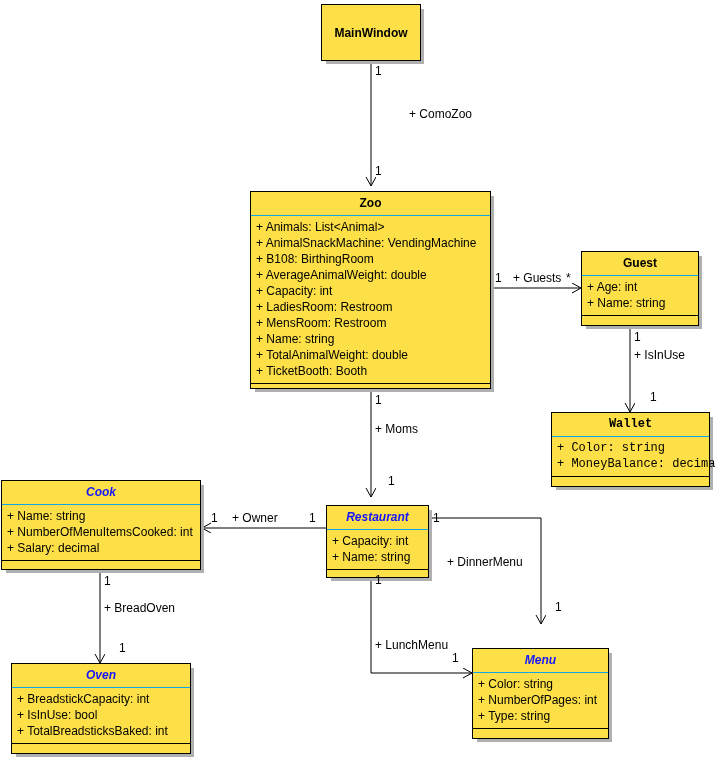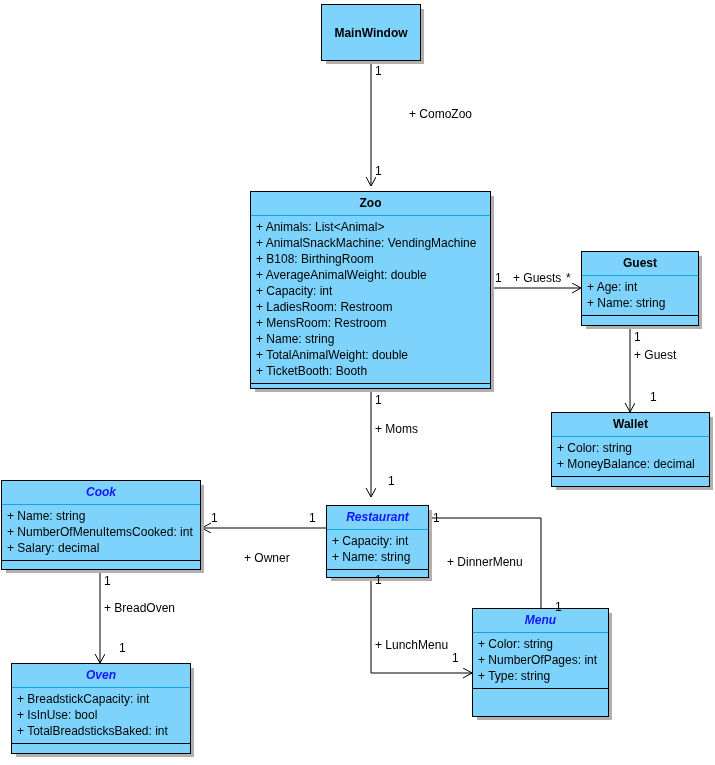--- a/index.html
+++ b/index.html
@@ -19,21 +19,21 @@
   #canvas {
     position: absolute;
     left: 0; top: 0;
     width: 715px;
     height: 765px;
   }
   
   .uml-class {
     position: absolute;
     box-sizing: border-box;
-    background: #7dd3fc;
+    background: #fde047;
     border: 1px solid #000000;
     box-shadow: 4px 4px 0 -1px #b0b0b0;
     z-index: 5;
   }
   .uml-name {
     text-align: center;
     font-size: 12px;
     font-weight: bold;
     color: #000000;
     padding: 5px 4px 5px 4px;
@@ -157,21 +157,21 @@
 
   <div class="uml-class" style="left:581px; top:251px; width:118px; height:75px;">
     <div class="uml-name">Guest</div>
     <div class="uml-attrs">
       <div class="uml-attr">+ Age: int</div>
       <div class="uml-attr">+ Name: string</div>
     </div>
     <div class="uml-ops"></div>
   </div>
 
-  <div class="uml-class" style="left:551px; top:412px; width:159px; height:75px;">
+  <div class="uml-class" style="left:551px; top:412px; width:159px; height:75px;font-family:Liberation Mono, monospace;">
     <div class="uml-name">Wallet</div>
     <div class="uml-attrs">
       <div class="uml-attr">+ Color: string</div>
       <div class="uml-attr">+ MoneyBalance: decimal</div>
     </div>
     <div class="uml-ops"></div>
   </div>
 
   <div class="uml-class abstract" style="left:1px; top:480px; width:200px; height:90px;">
     <div class="uml-name">Cook</div>
@@ -185,21 +185,21 @@
 
   <div class="uml-class abstract" style="left:326px; top:497px; width:103px; height:73px;margin-top:8px;">
     <div class="uml-name">Restaurant</div>
     <div class="uml-attrs">
       <div class="uml-attr">+ Capacity: int</div>
       <div class="uml-attr">+ Name: string</div>
     </div>
     <div class="uml-ops"></div>
   </div>
 
-  <div class="uml-class abstract" style="left:472px; top:608px; width:137px; height:109px;">
+  <div class="uml-class abstract" style="left:472px; top:648px; width:137px; height:91px;">
     <div class="uml-name">Menu</div>
     <div class="uml-attrs">
       <div class="uml-attr">+ Color: string</div>
       <div class="uml-attr">+ NumberOfPages: int</div>
       <div class="uml-attr">+ Type: string</div>
     </div>
     <div class="uml-ops"></div>
   </div>
 
   <div class="uml-class abstract" style="left:11px; top:663px; width:180px; height:91px;">
@@ -214,29 +214,29 @@
 
   <div class="mult" style="left:375px; top:65px;">1</div>
   <div class="edge-label" style="left:375px; top:108px;margin-left:34px;">+ ComoZoo</div>
   <div class="mult" style="left:375px; top:165px;">1</div>
 
   <div class="mult" style="left:495px; top:272px;">1</div>
   <div class="edge-label" style="left:513px; top:272px;">+ Guests</div>
   <div class="mult" style="left:566px; top:272px;">*</div>
 
   <div class="mult" style="left:634px; top:331px;">1</div>
-  <div class="edge-label" style="left:634px; top:349px;">+ Guest</div>
+  <div class="edge-label" style="left:634px; top:349px;">+ IsInUse</div>
   <div class="mult" style="left:650px; top:391px;">1</div>
 
   <div class="mult" style="left:375px; top:394px;">1</div>
   <div class="edge-label" style="left:375px; top:423px;">+ Moms</div>
   <div class="mult" style="left:388px; top:475px;">1</div>
 
   <div class="mult" style="left:309px; top:512px;">1</div>
-  <div class="edge-label" style="left:244px; top:512px;margin-top:40px;">+ Owner</div>
+  <div class="edge-label" style="left:232px; top:512px;">+ Owner</div>
   <div class="mult" style="left:211px; top:512px;">1</div>
 
   <div class="mult" style="left:433px; top:512px;">1</div>
   <div class="edge-label" style="left:447px; top:512px;margin-top:44px;">+ DinnerMenu</div>
   <div class="mult" style="left:555px; top:601px;">1</div>
 
   <div class="mult" style="left:375px; top:574px;">1</div>
   <div class="edge-label" style="left:375px; top:603px;margin-top:36px;">+ LunchMenu</div>
   <div class="mult" style="left:452px; top:652px;">1</div>
 

